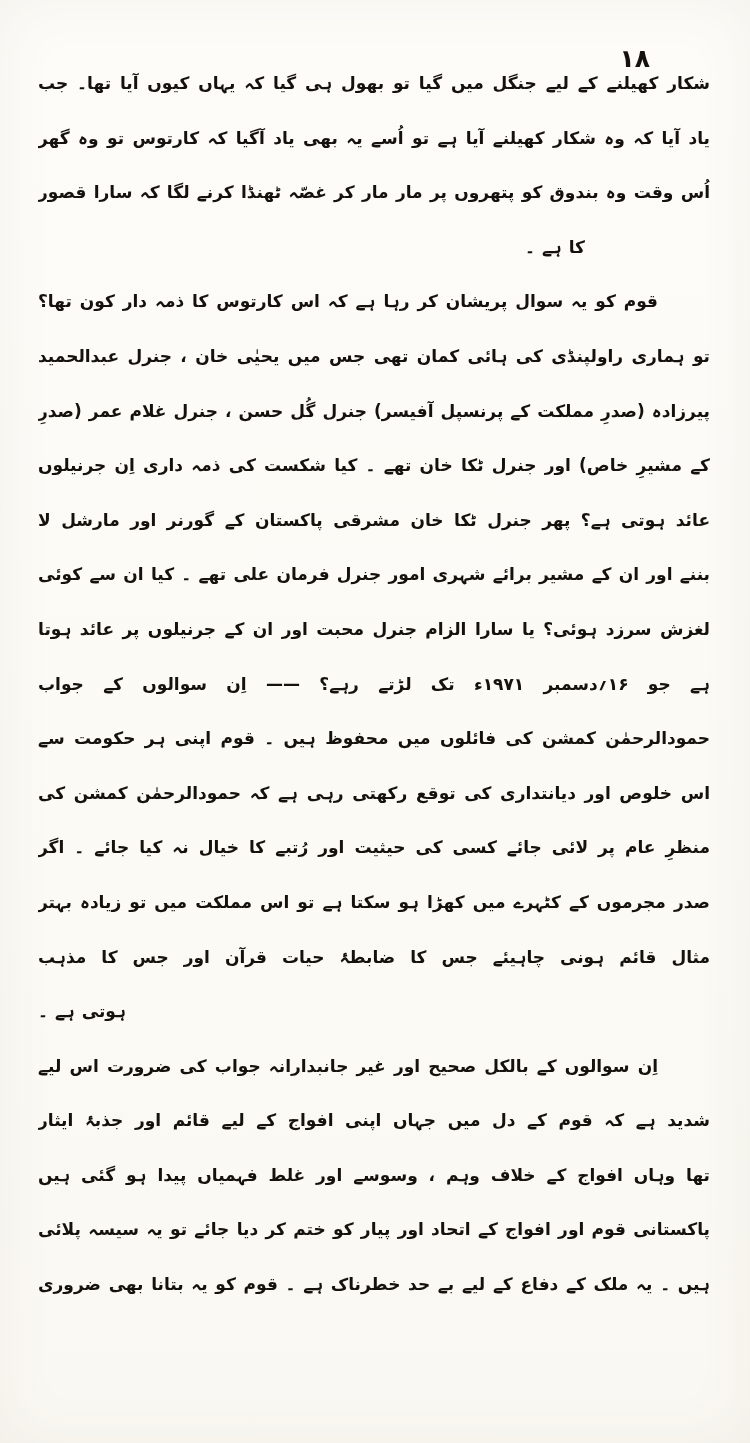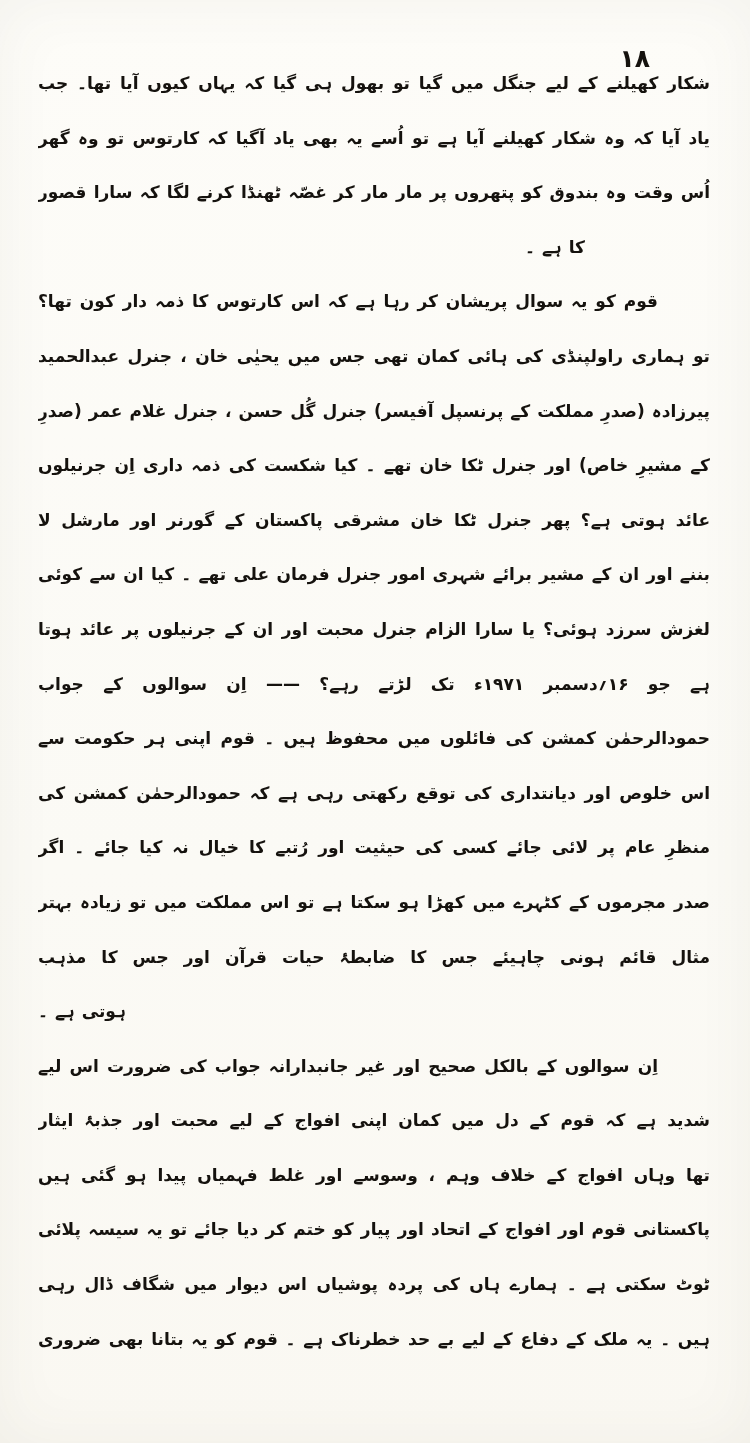--- a/index.html
+++ b/index.html
@@ -89,20 +89,19 @@
     <div class="ln">لغزش سرزد ہوئی؟ یا سارا الزام جنرل محبت اور ان کے جرنیلوں پر عائد ہوتا</div>
     <div class="ln">ہے جو ۱۶؍دسمبر ۱۹۷۱ء تک لڑتے رہے؟ —— اِن سوالوں کے جواب</div>
     <div class="ln">حمودالرحمٰن کمشن کی فائلوں میں محفوظ ہیں ۔ قوم اپنی ہر حکومت سے بجا طور پر</div>
     <div class="ln">اس خلوص اور دیانتداری کی توقع رکھتی رہی ہے کہ حمودالرحمٰن کمشن کی تمام تر کارگزاری</div>
     <div class="ln">منظرِ عام پر لائی جائے کسی کی حیثیت اور رُتبے کا خیال نہ کیا جائے ۔ اگر امریکہ کا</div>
     <div class="ln">صدر مجرموں کے کٹہرے میں کھڑا ہو سکتا ہے تو اس مملکت میں تو زیادہ بہتر</div>
     <div class="ln">مثال قائم ہونی چاہیئے جس کا ضابطۂ حیات قرآن اور جس کا مذہب</div>
     <div class="ln end-left">ہوتی ہے ۔</div>
 
     <div class="ln indent">اِن سوالوں کے بالکل صحیح اور غیر جانبدارانہ جواب کی ضرورت اس لیے</div>
-    <div class="ln">شدید ہے کہ قوم کے دل میں کمان اپنی افواج کے لیے محبت اور جذبۂ ایثار</div>
+    <div class="ln">شدید ہے کہ قوم کے دل میں جہاں اپنی افواج کے لیے قائم اور جذبۂ ایثار</div>
     <div class="ln">تھا وہاں افواج کے خلاف وہم ، وسوسے اور غلط فہمیاں پیدا ہو گئی ہیں ستمبر</div>
     <div class="ln">پاکستانی قوم اور افواج کے اتحاد اور پیار کو ختم کر دیا جائے تو یہ سیسہ پلائی ہوئی دیوار</div>
-    <div class="ln">ٹوٹ سکتی ہے ۔ ہمارے ہاں کی پردہ پوشیاں اس دیوار میں شگاف ڈال رہی</div>
     <div class="ln">ہیں ۔ یہ ملک کے دفاع کے لیے بے حد خطرناک ہے ۔ قوم کو یہ بتانا بھی ضروری</div>
 
   </div>
 </div>
 
 </body></html>

